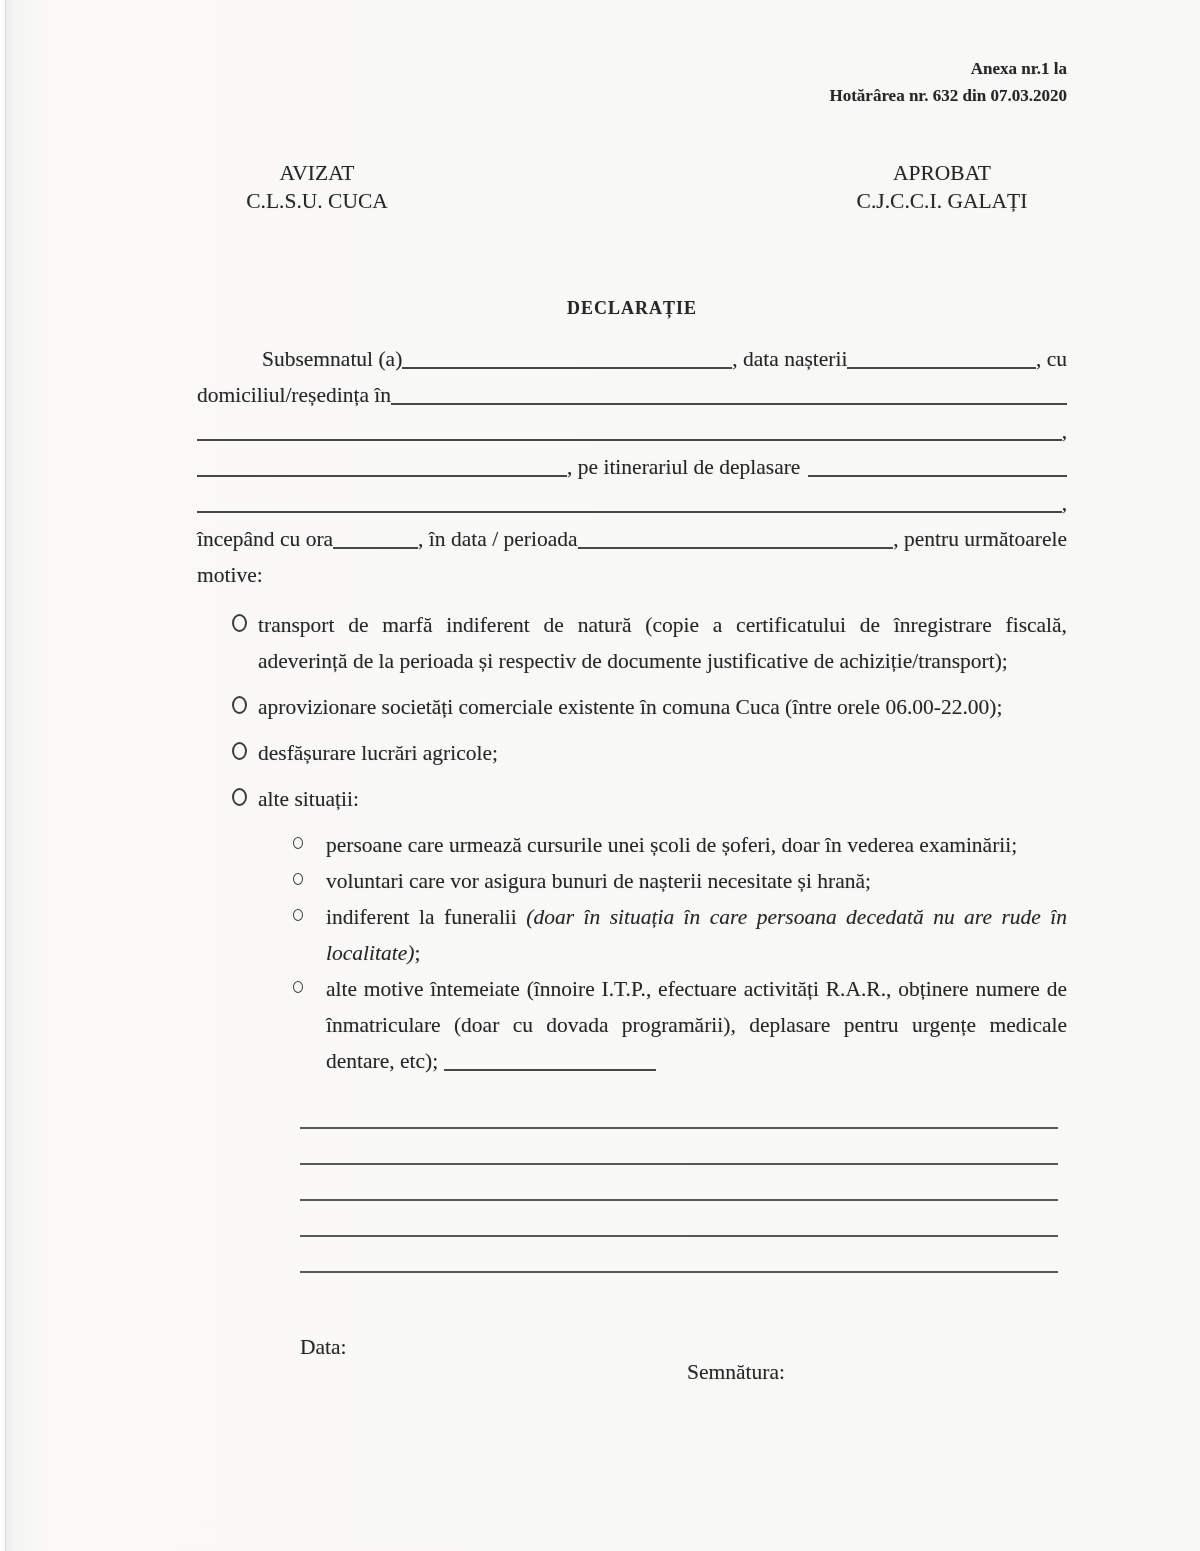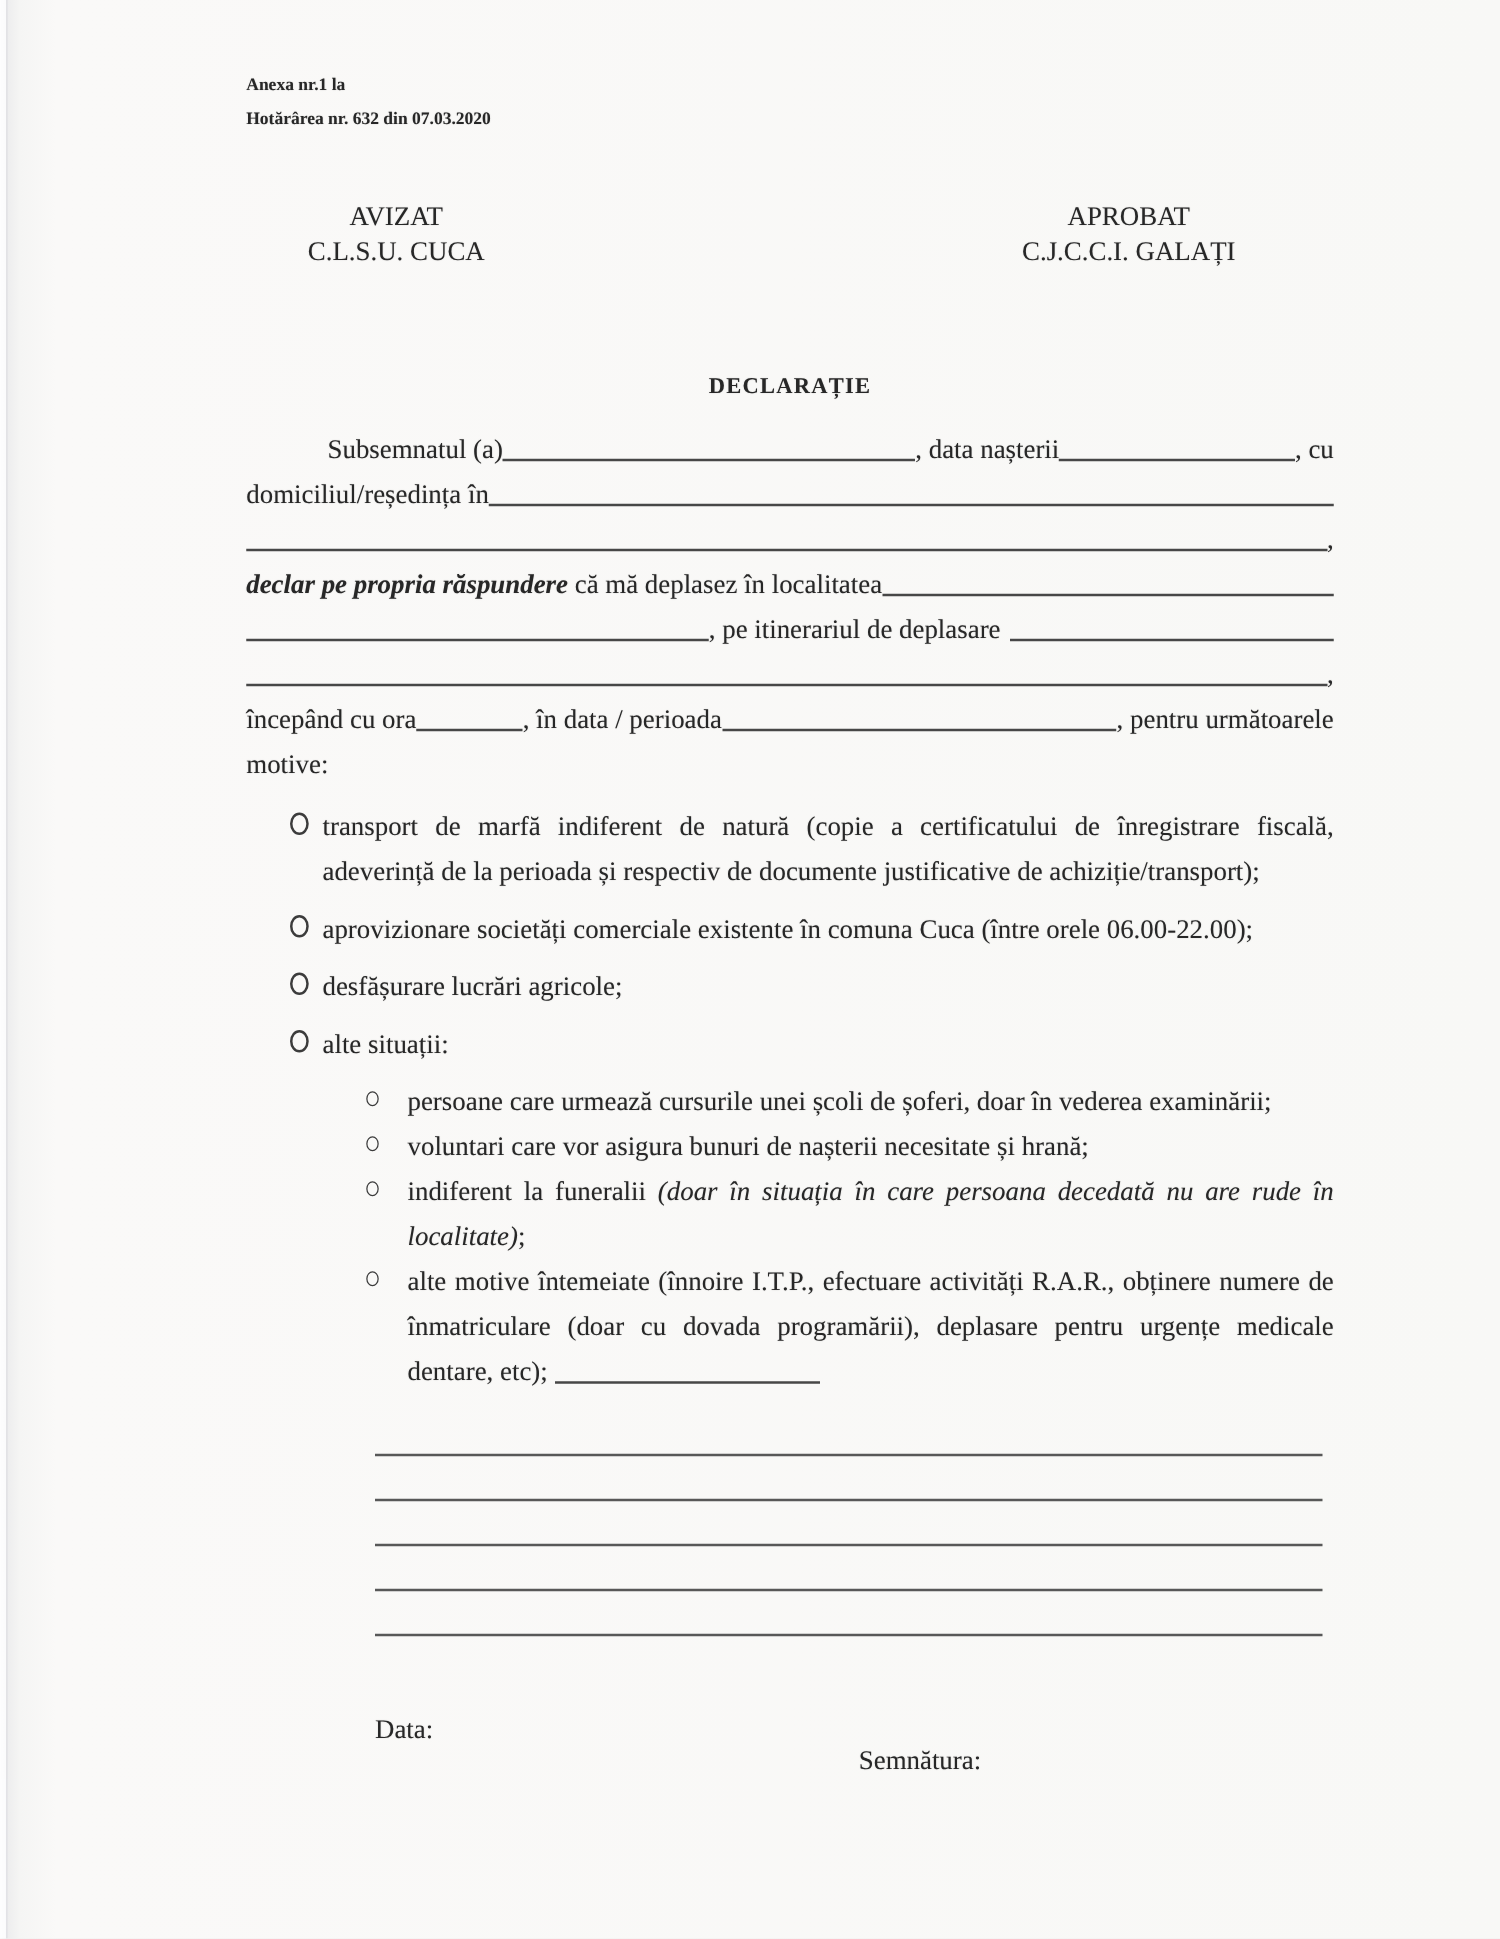--- a/index.html
+++ b/index.html
@@ -14,23 +14,23 @@
     color:#272727;
     text-shadow:0 0 1px rgba(45,45,45,.28);
     overflow:hidden;
   }
   .page::before {
     content:""; position:absolute; left:0; top:0; bottom:0; width:5px;
     background:#fdfdfe; border-right:1px solid #d6d6dc; opacity:.85;
   }
   .content { padding:55px 133px 0 197px; }
 
-  .annex { text-align:left; font-weight:bold; font-size:14px; line-height:27px; }
+  .annex { text-align:right; font-weight:bold; font-size:17px; line-height:27px; }
 
-  .approvals { display:flex; margin-top:50px; }
+  .approvals { display:flex; margin-top:50px;gap:39px; }
   .appr { width:240px; text-align:center; line-height:28px; }
   .appr.right { margin-left:346px; }
 
   .title { text-align:center; font-weight:bold; font-size:18px; letter-spacing:1px; margin-top:78px; line-height:30px; }
 
   .intro { margin-top:24px; }
   .row { display:flex; align-items:baseline; height:36px;text-align:right; }
   .tb { flex:0 0 auto; white-space:pre; }
   .indent { flex:0 0 65px; }
   .bl { border-bottom:2px solid #474747; height:4px; position:relative; top:3px; flex:0 0 auto; }
@@ -92,25 +92,20 @@
         <span class="bl fill"></span>
         <span class="tb">, cu</span>
       </div>
       <div class="row">
         <span class="tb">domiciliul/reședința în</span>
         <span class="bl fill"></span>
       </div>
       <div class="row">
         <span class="bl fill"></span>
         <span class="tb">,</span>
-      </div>
-      <div class="row">
-        <span class="tb emph">declar pe propria răspundere</span>
-        <span class="tb"> că mă deplasez în localitatea</span>
-        <span class="bl fill"></span>
       </div>
       <div class="row">
         <span class="bl w370"></span>
         <span class="tb">, pe itinerariul de deplasare</span>
         <span class="bl fill ml8"></span>
       </div>
       <div class="row">
         <span class="bl fill"></span>
         <span class="tb">,</span>
       </div>

